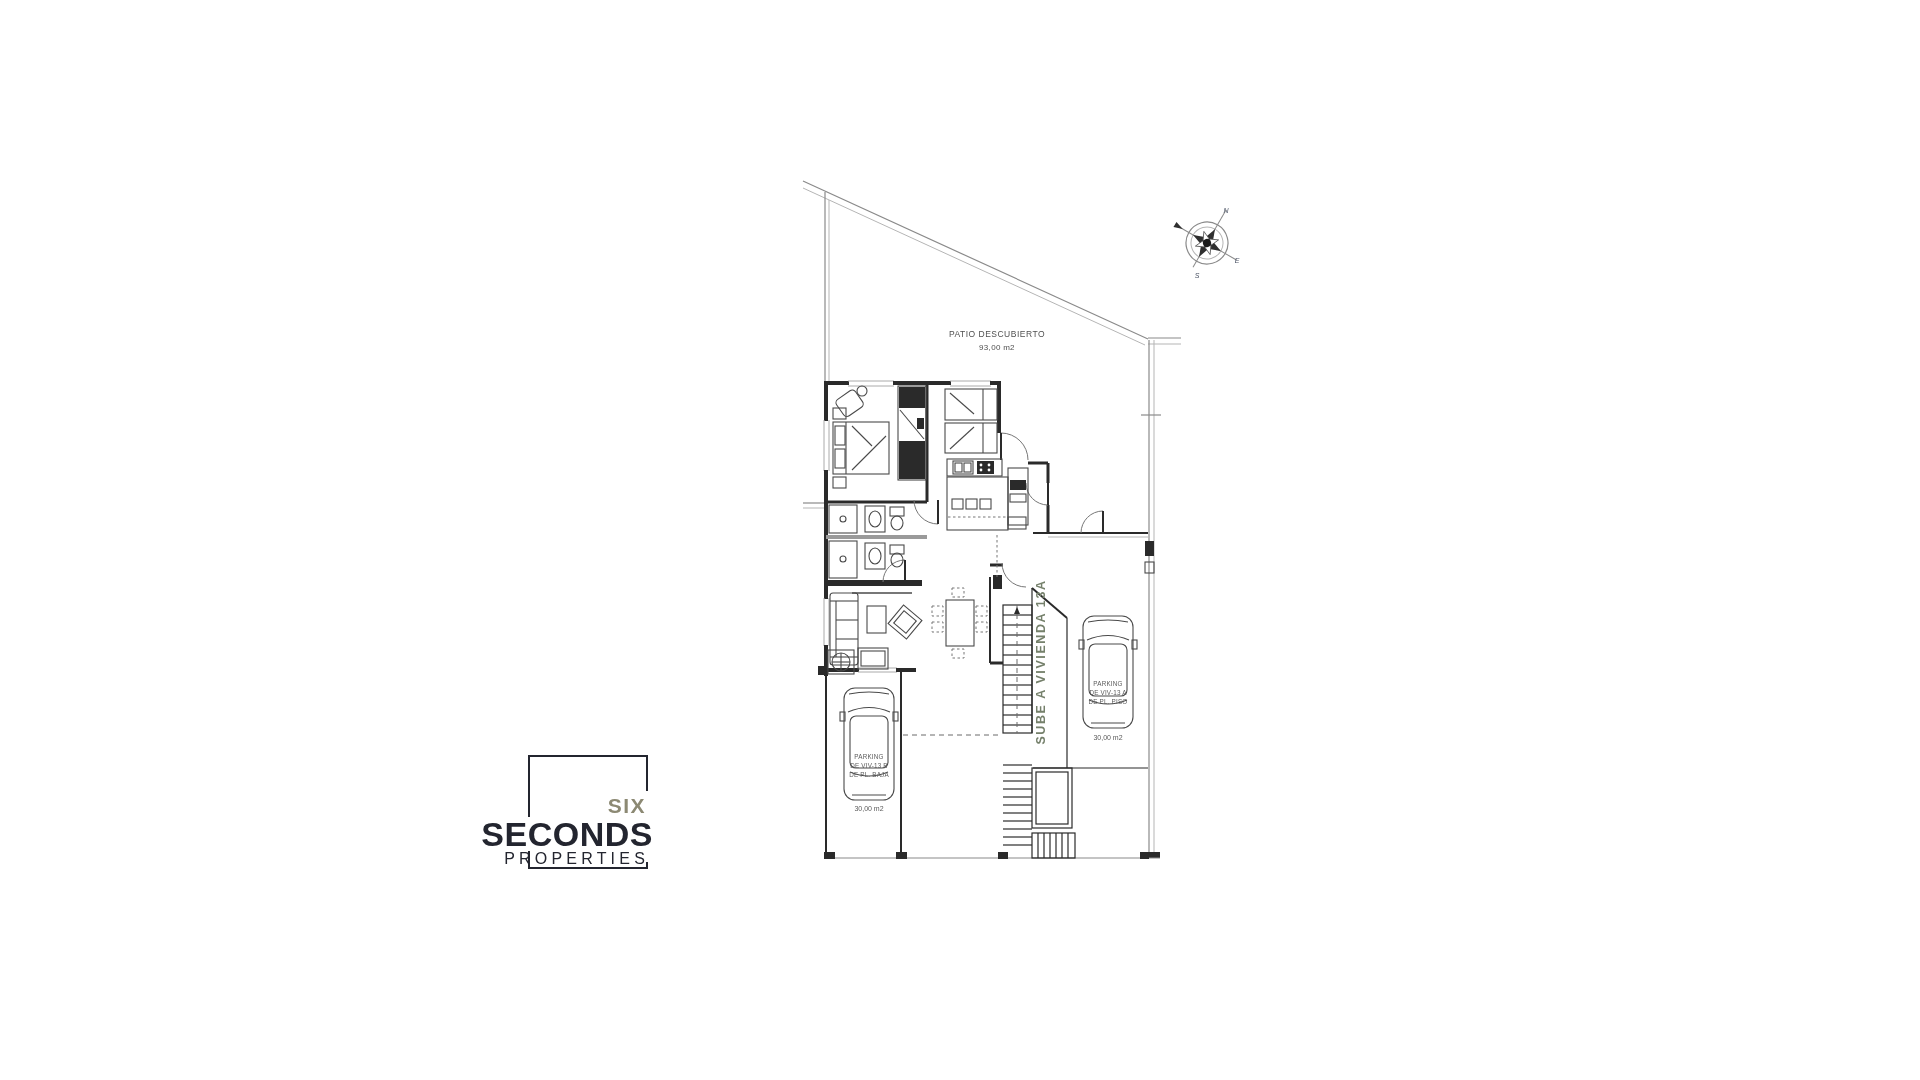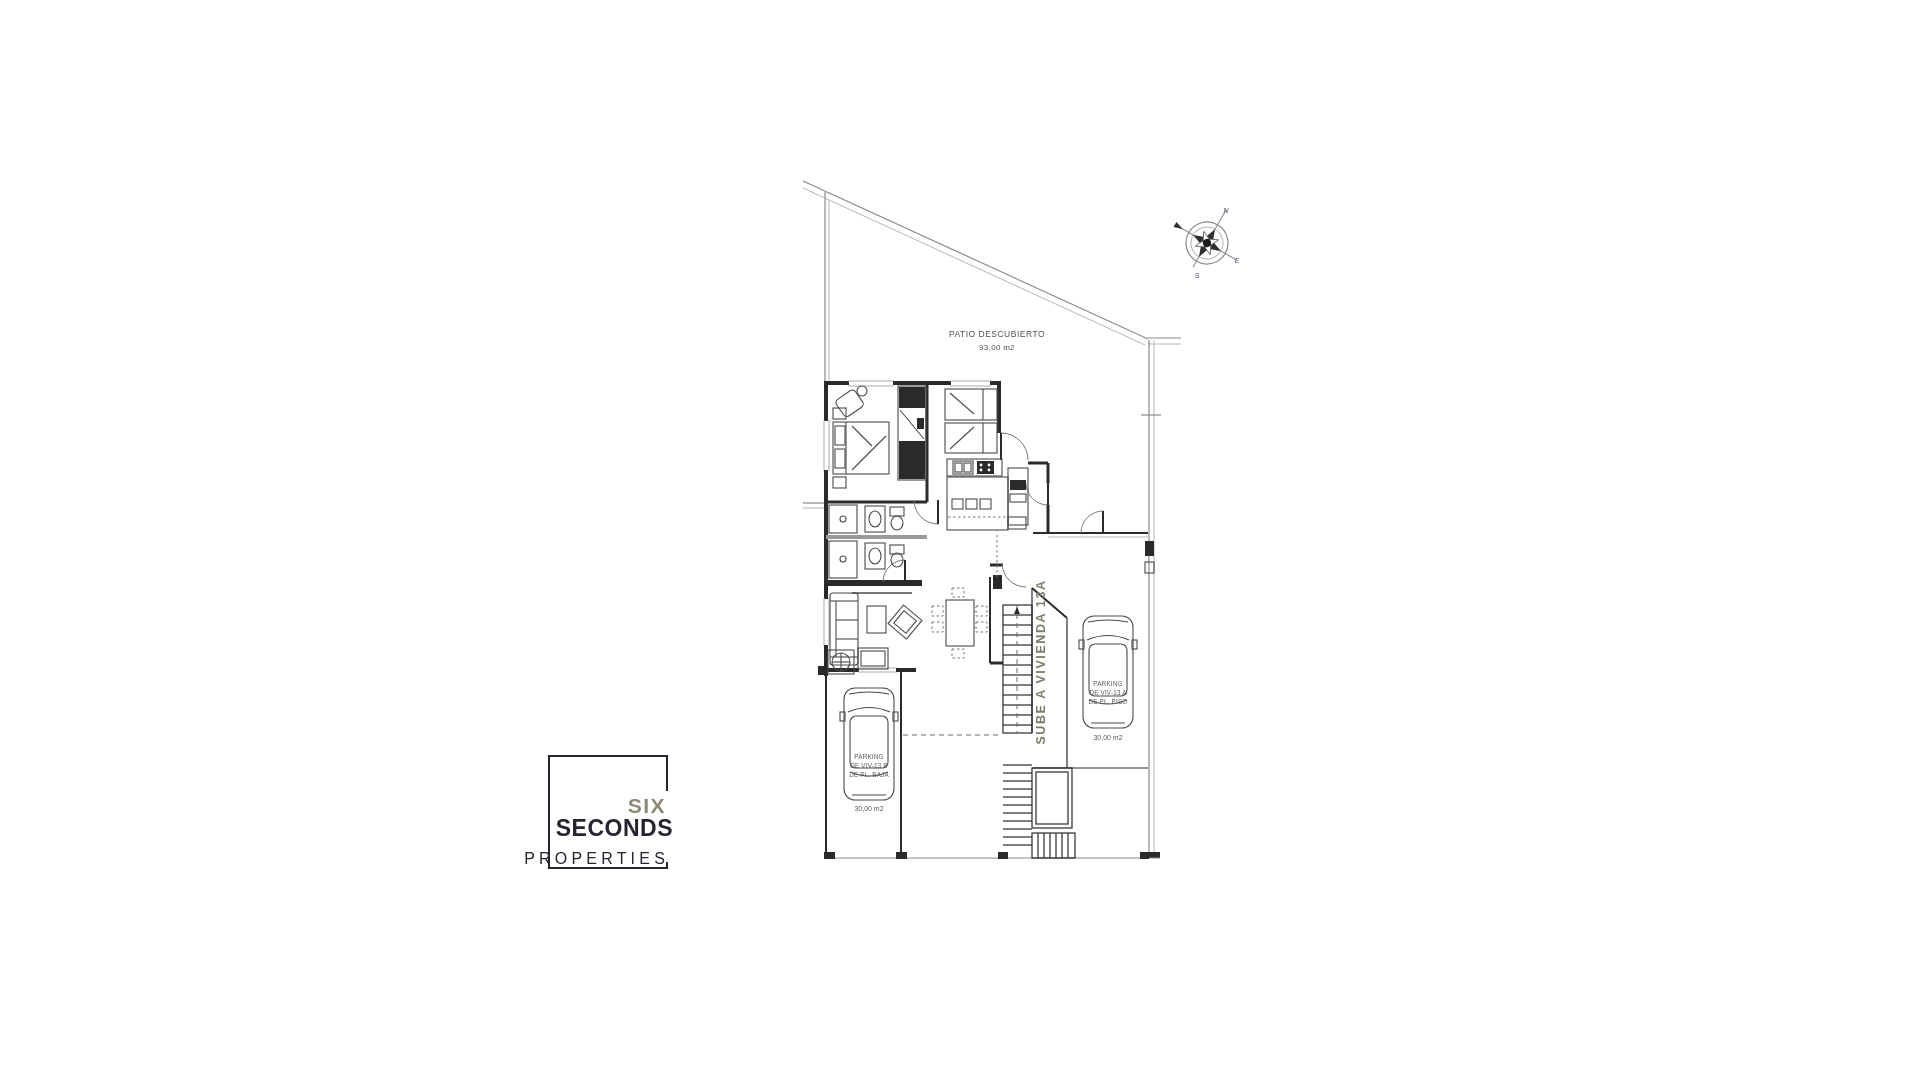--- a/index.html
+++ b/index.html
@@ -24,28 +24,28 @@
   .arc{stroke:#777;stroke-width:1;fill:none}
   .dash{stroke:#6a6a6a;stroke-width:1;fill:none;stroke-dasharray:5 4}
   .dash2{stroke:#777;stroke-width:1;fill:none;stroke-dasharray:2.5 2.5}
   text.lbl{font-size:8.5px;fill:var(--label);letter-spacing:.5px;text-anchor:middle}
   text.lbl2{font-size:8px;fill:var(--label);letter-spacing:.3px;text-anchor:middle}
   text.car{font-size:6.3px;fill:#5a5a5a;letter-spacing:.2px;text-anchor:middle}
   text.area{font-size:7px;fill:#5a5a5a;text-anchor:middle}
   text.stairlbl{font-size:12.5px;fill:var(--stairs-label);letter-spacing:1.6px;text-anchor:middle;font-weight:bold}
   text.cmp{font-size:7px;fill:var(--compass-letter);font-style:italic;text-anchor:middle}
   
-  .logo{position:absolute;left:548px;top:755px;width:120px;height:114px;}
+  .logo{position:absolute;left:528px;top:755px;width:120px;height:114px;}
   .logo .frame{position:absolute;inset:0;border-left:2.5px solid var(--logo-dark);
     border-top:2.5px solid var(--logo-dark);border-bottom:2.5px solid var(--logo-dark);}
   .logo .frame-r-top{position:absolute;right:0;top:0;width:2.5px;height:36px;background:var(--logo-dark);}
   .logo .frame-r-bot{position:absolute;right:0;bottom:0;width:2.5px;height:7px;background:var(--logo-dark);}
   .logo .l1{position:absolute;right:2px;top:40px;font-size:21px;font-weight:700;
     color:var(--logo-six);letter-spacing:1.5px;line-height:1;}
-  .logo .l2{position:absolute;right:-5px;top:62px;font-size:23px;font-weight:700;
+  .logo .l2{position:absolute;right:-5px;top:62px;font-size:34px;font-weight:700;
     color:var(--logo-dark);letter-spacing:.5px;line-height:1;background:#fff;padding-left:3px;}
   .logo .l3{position:absolute;right:-1px;top:96px;font-size:16px;font-weight:400;
     color:var(--logo-dark);letter-spacing:4.2px;line-height:1;}
 </style>
 </head>
 <body>
 
 <div class="canvas">
 <svg width="1920" height="1080" viewBox="0 0 1920 1080">
 

